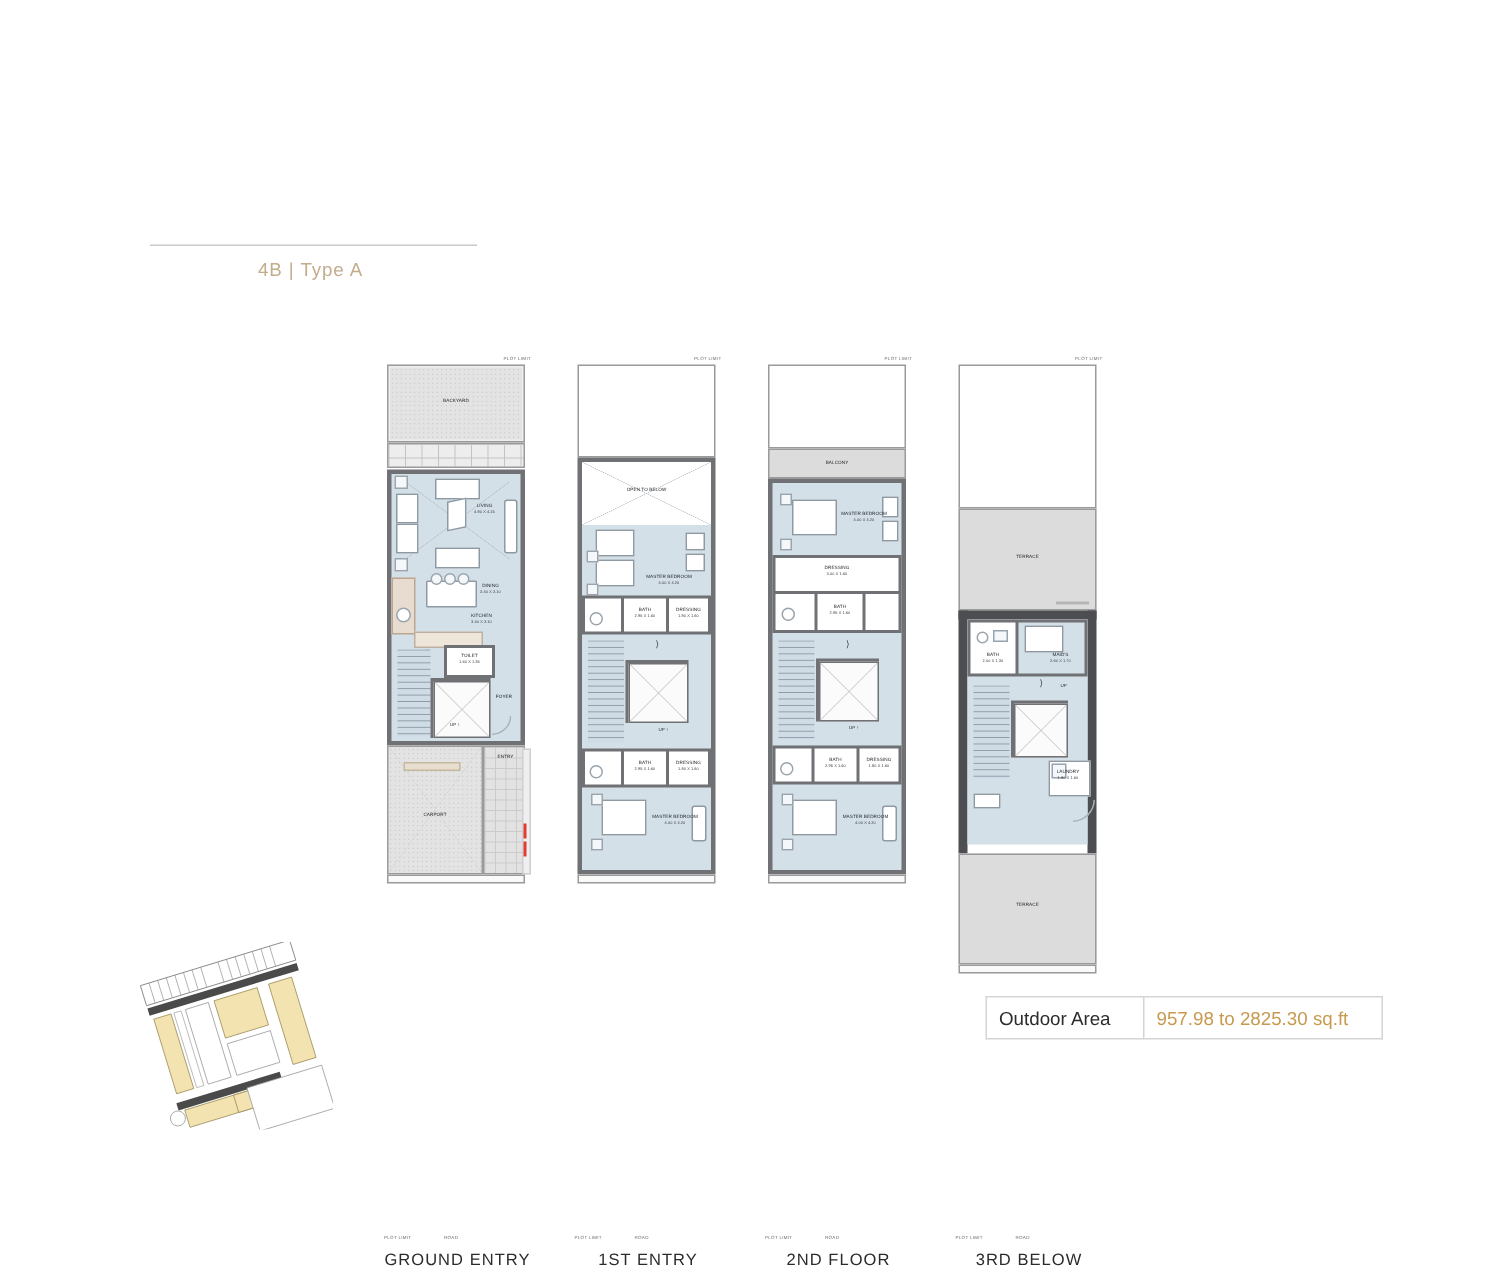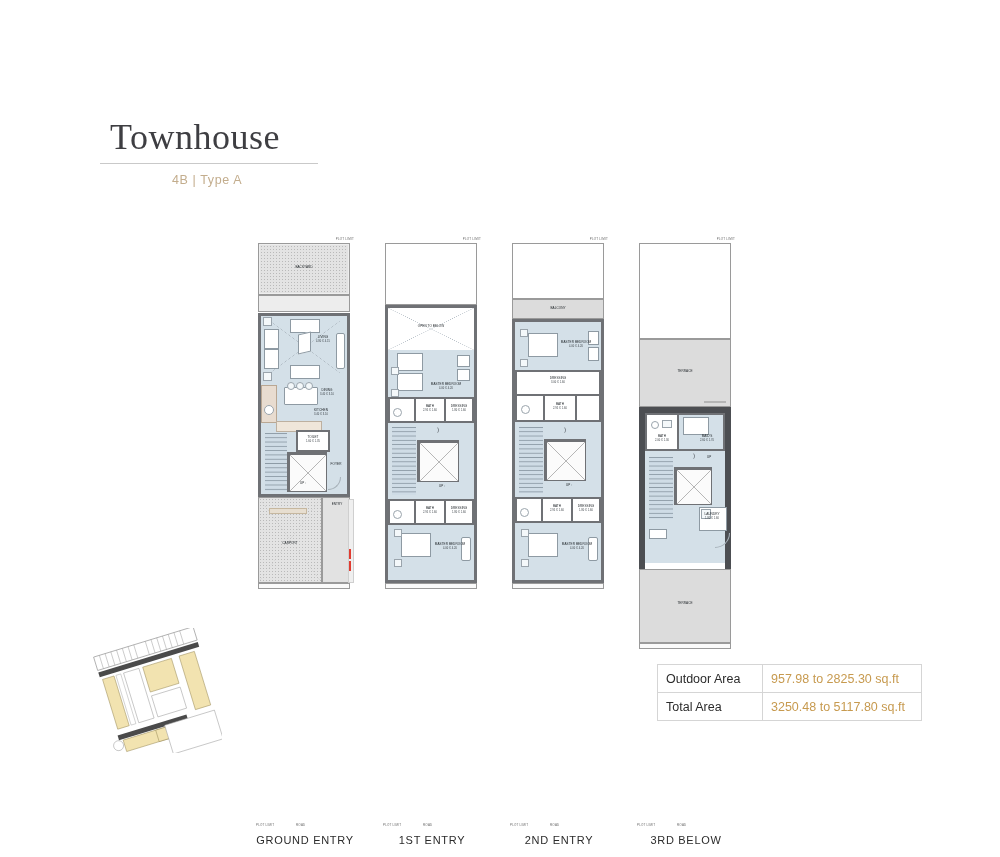--- a/index.html
+++ b/index.html
@@ -111,21 +111,20 @@
     font-size:12.5px;padding:5px 8px;height:17px;
   }
   .areatable td.lbl{color:#2b2b2b;width:88px;}
   .areatable td.val{color:#c79a4f;}
 </style>
 </head>
 <body>
 
 <div class="page">
 
-  <div class="title">Townhouse</div>
   <div class="title-rule"></div>
   <div class="subtitle">4B | Type A</div>
 
   <div class="plan" style="left:252px;width:106px;height:620px;">
     <div class="micro plot-top">PLOT LIMIT</div>
 
     <div class="outline thin" style="left:6px;top:6px;width:92px;height:52px;background:#eeeeee;">
       <div class="hatch-dots" style="position:absolute;left:1px;top:1px;right:1px;bottom:1px;"></div>
       <div class="rlabel" style="left:0;top:22px;width:100%;">BACKYARD</div>
     </div>
@@ -337,21 +336,21 @@
     <div class="furn-s" style="left:15px;top:322px;width:6px;height:6px;"></div>
     <div class="furn" style="left:82px;top:300px;width:8px;height:22px;border-radius:2px;"></div>
     <div class="rlabel" style="left:50px;top:306px;width:42px;">
       <span>MASTER BEDROOM</span><br>
       <span class="rdim">4.00 X 4.20</span>
     </div>
     <div class="outline thin" style="left:6px;top:346px;width:92px;height:6px;background:#fafafa;"></div>
 
     <div class="micro plot-bot">PLOT LIMIT</div>
     <div class="micro road-bot">ROAD</div>
-    <div class="plan-caption">2ND ENTRY</div>
+    <div class="plan-caption">2ND FLOOR</div>
   </div>
 
   <div class="plan" style="left:633px;width:106px;height:620px;">
     <div class="micro plot-top">PLOT LIMIT</div>
     <div class="outline thin white" style="left:6px;top:6px;width:92px;height:96px;"></div>
 
     <div class="outline thin grey" style="left:6px;top:102px;width:92px;height:68px;">
       <div class="rlabel" style="left:0;top:30px;width:100%;">TERRACE</div>
       <div style="position:absolute;right:4px;bottom:3px;width:22px;height:2px;background:#b5b5b5;"></div>
     </div>
@@ -438,20 +437,16 @@
       </g>
     </svg>
   </div>
 
   <table class="areatable">
     <tbody>
     <tr>
       <td class="lbl">Outdoor Area</td>
       <td class="val">957.98 to 2825.30 sq.ft</td>
     </tr>
-    <tr>
-      <td class="lbl">Total Area</td>
-      <td class="val">3250.48 to 5117.80 sq.ft</td>
-    </tr>
   </tbody>
     </table>
 
 </div>
 
 </body></html>

